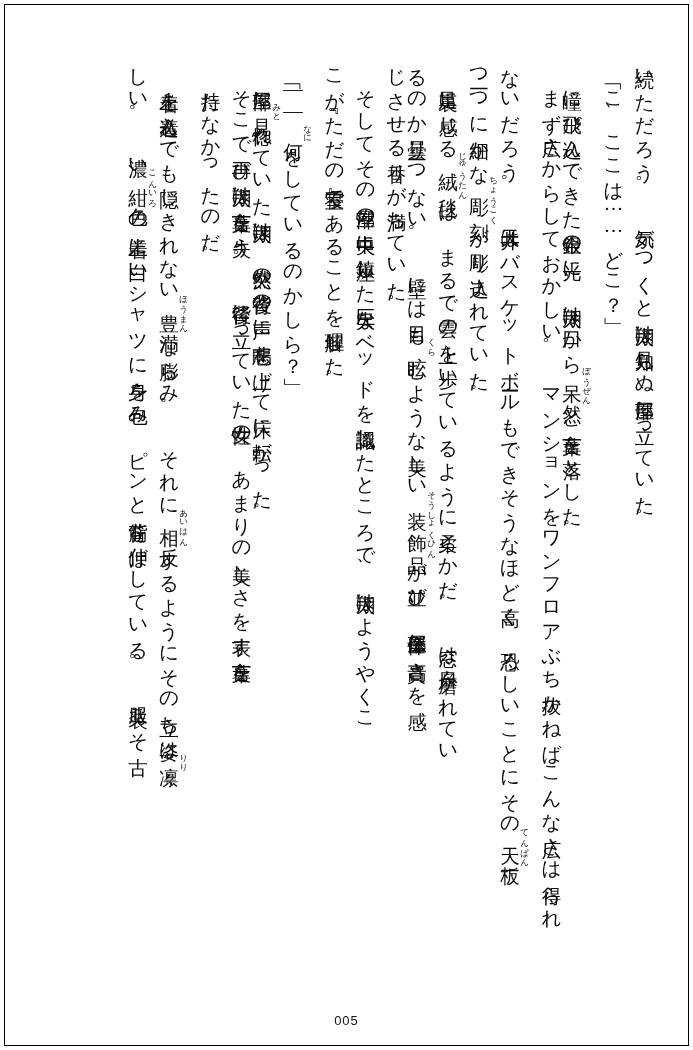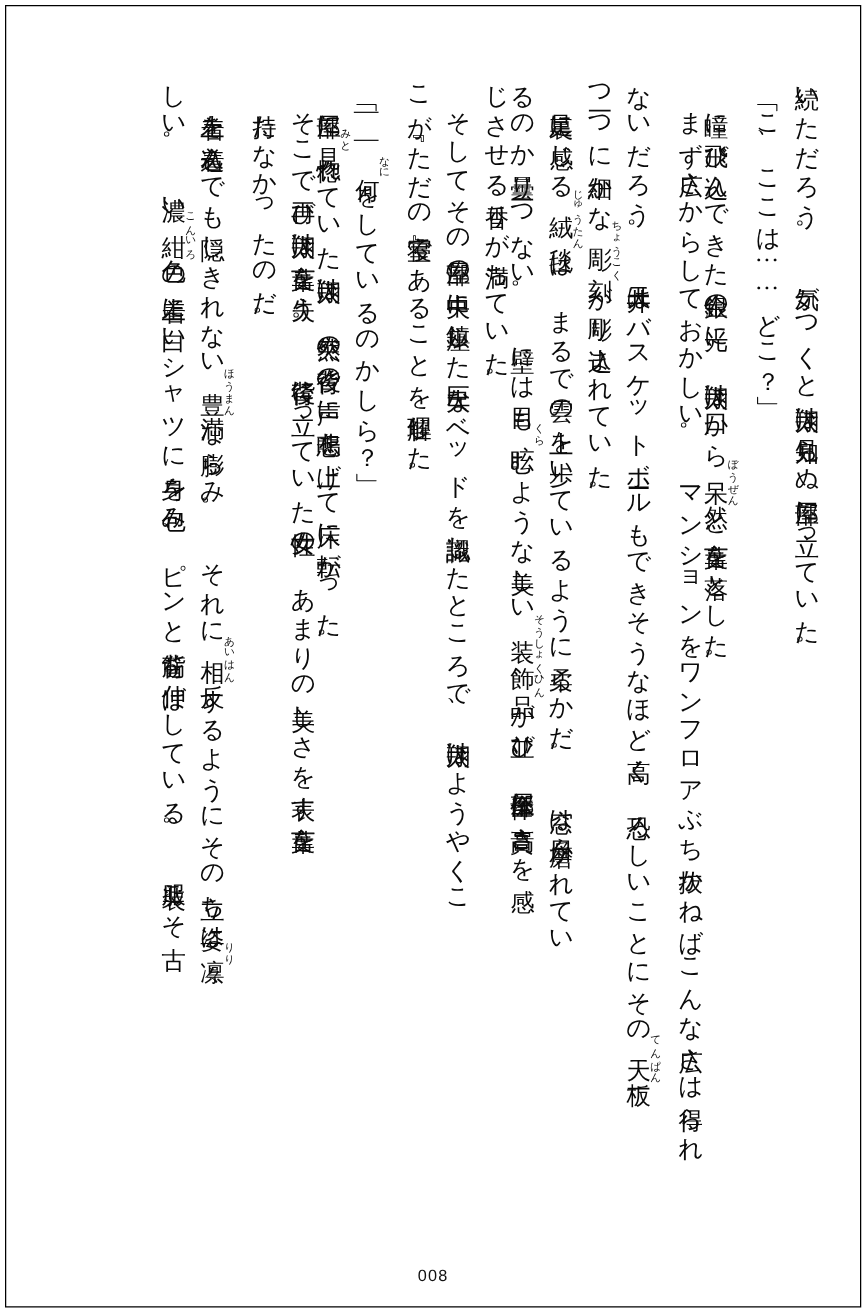--- a/index.html
+++ b/index.html
@@ -129,14 +129,14 @@
     <div class="line">
       <span>　上着を着込んでも隠しきれない</span><ruby>豊満<rt>ほうまん</rt></ruby><span>な膨らみ。　それに</span><ruby>相反<rt>あいはん</rt></ruby><span>するようにその立ち姿は</span><ruby>凛々<rt>りり</rt></ruby>
     </div>
 
     <div class="line">
       <span>しい。　濃い</span><ruby>紺色<rt>こんいろ</rt></ruby><span>の上着に白いシャツに身を包み、ピンと背筋を伸ばしている。　服装こそ古</span>
     </div>
 
   </div>
 
-  <div class="page-number">008</div>
+  <div class="page-number">005</div>
 </div>
 
 </body></html>

